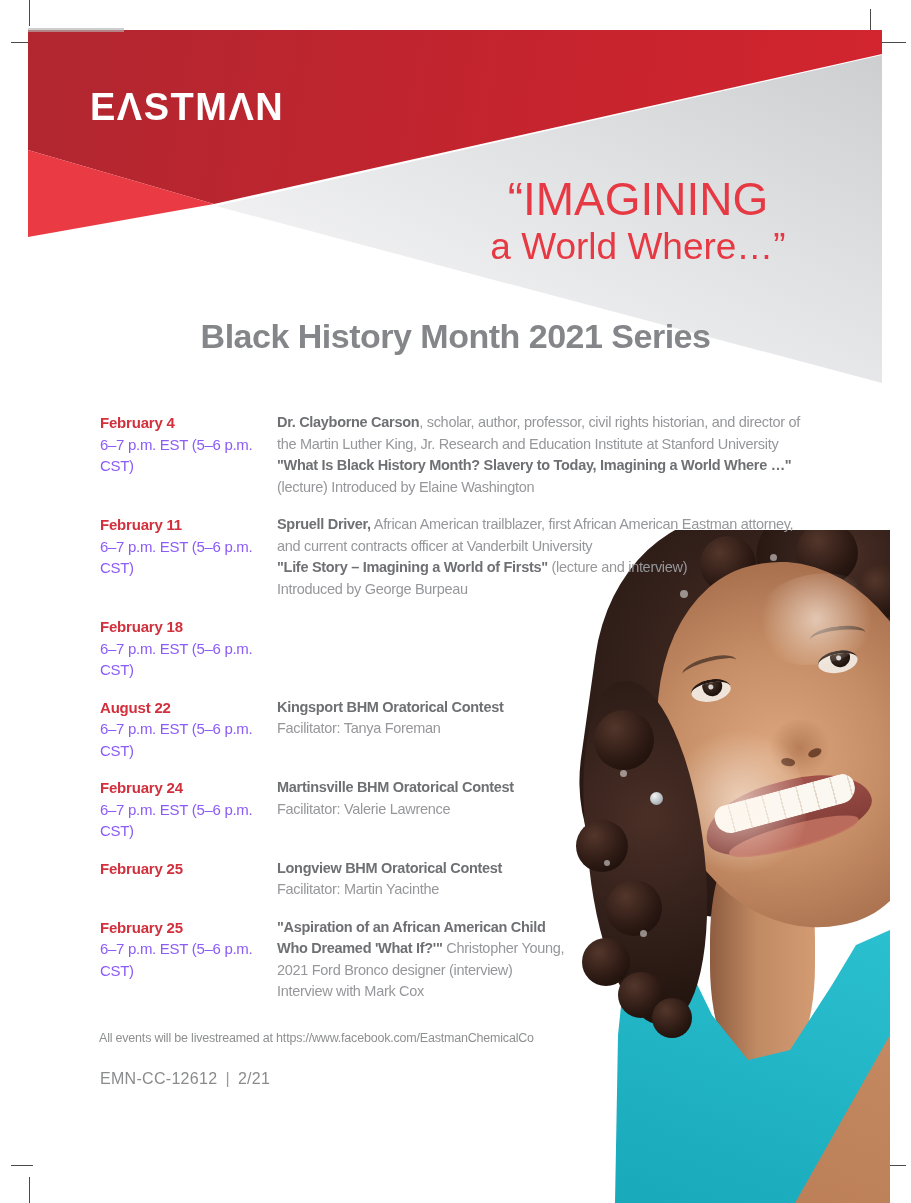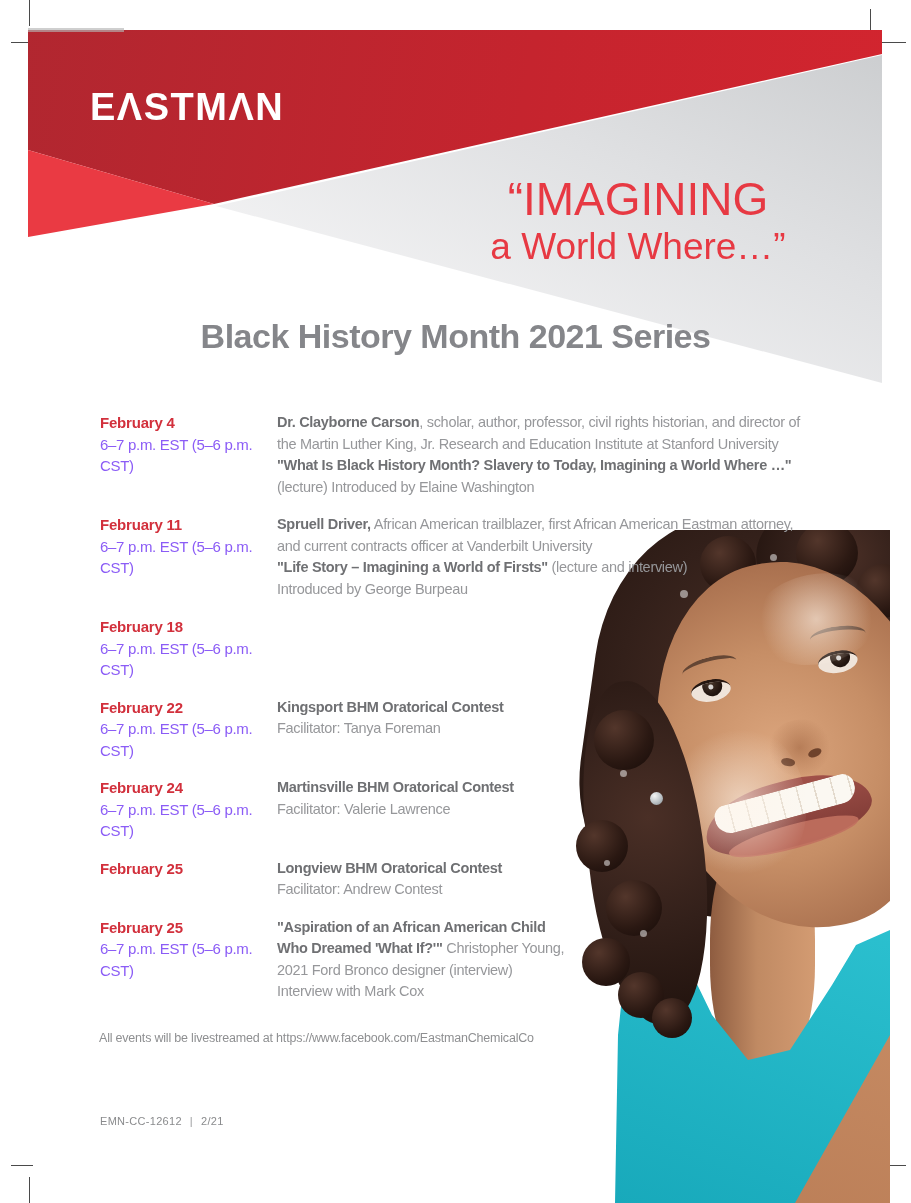--- a/index.html
+++ b/index.html
@@ -41,21 +41,21 @@
   
   #events{position:absolute;left:100px;top:412px;width:740px;}
   .event{display:flex;margin-bottom:16px;}
   .ev-left{width:177px;flex:0 0 177px;}
   .ev-date{font-size:15px;font-weight:bold;color:#d2303c;line-height:21.5px;letter-spacing:-.2px;}
   .ev-time{font-size:15px;color:#8b5cf6;line-height:21.5px;letter-spacing:-.3px;}
   .ev-desc{flex:1;font-size:14.5px;color:#96979a;line-height:21.5px;letter-spacing:-.3px;max-width:560px;}
   .ev-desc .b{font-weight:bold;color:#6f7073;}
   
   #livestream{position:absolute;left:99px;top:1031px;font-size:12.5px;color:#8e8f91;letter-spacing:-.2px;}
-  #doc-line{position:absolute;left:100px;top:1115px;font-size:11px;color:#8a8b8d;letter-spacing:.3px;}
+  #doc-line{position:absolute;left:100px;top:1070px;font-size:16px;color:#8a8b8d;letter-spacing:.3px;}
   #doc-line .sep{margin:0 8px;color:#9a9b9d;}
   
   #photo{position:absolute;left:560px;top:530px;width:330px;height:673px;overflow:hidden;}
   #photo *{position:absolute;}
   .hair{background:radial-gradient(circle at 55% 40%,#4a2f26 0%,#33201a 50%,#1f110c 100%);}
   #hair-base{left:28px;top:-10px;width:322px;height:400px;border-radius:45% 55% 60% 40%;transform:rotate(8deg);}
   #hair-left{left:28px;top:150px;width:116px;height:345px;border-radius:45% 55% 50% 50%;transform:rotate(-6deg);}
   #hair-top{left:195px;top:-25px;width:160px;height:120px;border-radius:50%;transform:rotate(15deg);}
   .curl{border-radius:50%;background:radial-gradient(circle at 35% 30%,#53362b,#2a1812 60%,#160b08);}
   .spk{border-radius:50%;background:#fff;opacity:.5;}
@@ -189,21 +189,21 @@
     <div class="ev-left">
       <div class="ev-date">February 18</div>
       <div>
             <div class="ev-time">6–7 p.m. EST (5–6 p.m. CST)</div>
           </div>
     </div>
   </div>
 
   <div class="event">
     <div class="ev-left">
-      <div class="ev-date">February 22</div>
+      <div class="ev-date">August 22</div>
       <div>
             <div class="ev-time">6–7 p.m. EST (5–6 p.m. CST)</div>
           </div>
     </div>
     <div class="ev-desc"><span class="b">Kingsport BHM Oratorical Contest</span><br><span>Facilitator: Tanya Foreman</span></div>
   </div>
 
   <div class="event">
     <div class="ev-left">
       <div class="ev-date">February 24</div>
@@ -211,21 +211,21 @@
             <div class="ev-time">6–7 p.m. EST (5–6 p.m. CST)</div>
           </div>
     </div>
     <div class="ev-desc"><span class="b">Martinsville BHM Oratorical Contest</span><br><span>Facilitator: Valerie Lawrence</span></div>
   </div>
 
   <div class="event">
     <div class="ev-left">
       <div class="ev-date">February 25</div>
     </div>
-    <div class="ev-desc"><span class="b">Longview BHM Oratorical Contest</span><br><span>Facilitator: Andrew Contest</span></div>
+    <div class="ev-desc"><span class="b">Longview BHM Oratorical Contest</span><br><span>Facilitator: Martin Yacinthe</span></div>
   </div>
 
   <div class="event">
     <div class="ev-left">
       <div class="ev-date">February 25</div>
       <div>
             <div class="ev-time">6–7 p.m. EST (5–6 p.m. CST)</div>
           </div>
     </div>
     <div class="ev-desc"><span class="b">"Aspiration of an African American Child</span><br><span class="b">Who Dreamed 'What If?'"</span><span> Christopher Young,</span><br><span>2021 Ford Bronco designer (interview)</span><br><span>Interview with Mark Cox</span></div>

